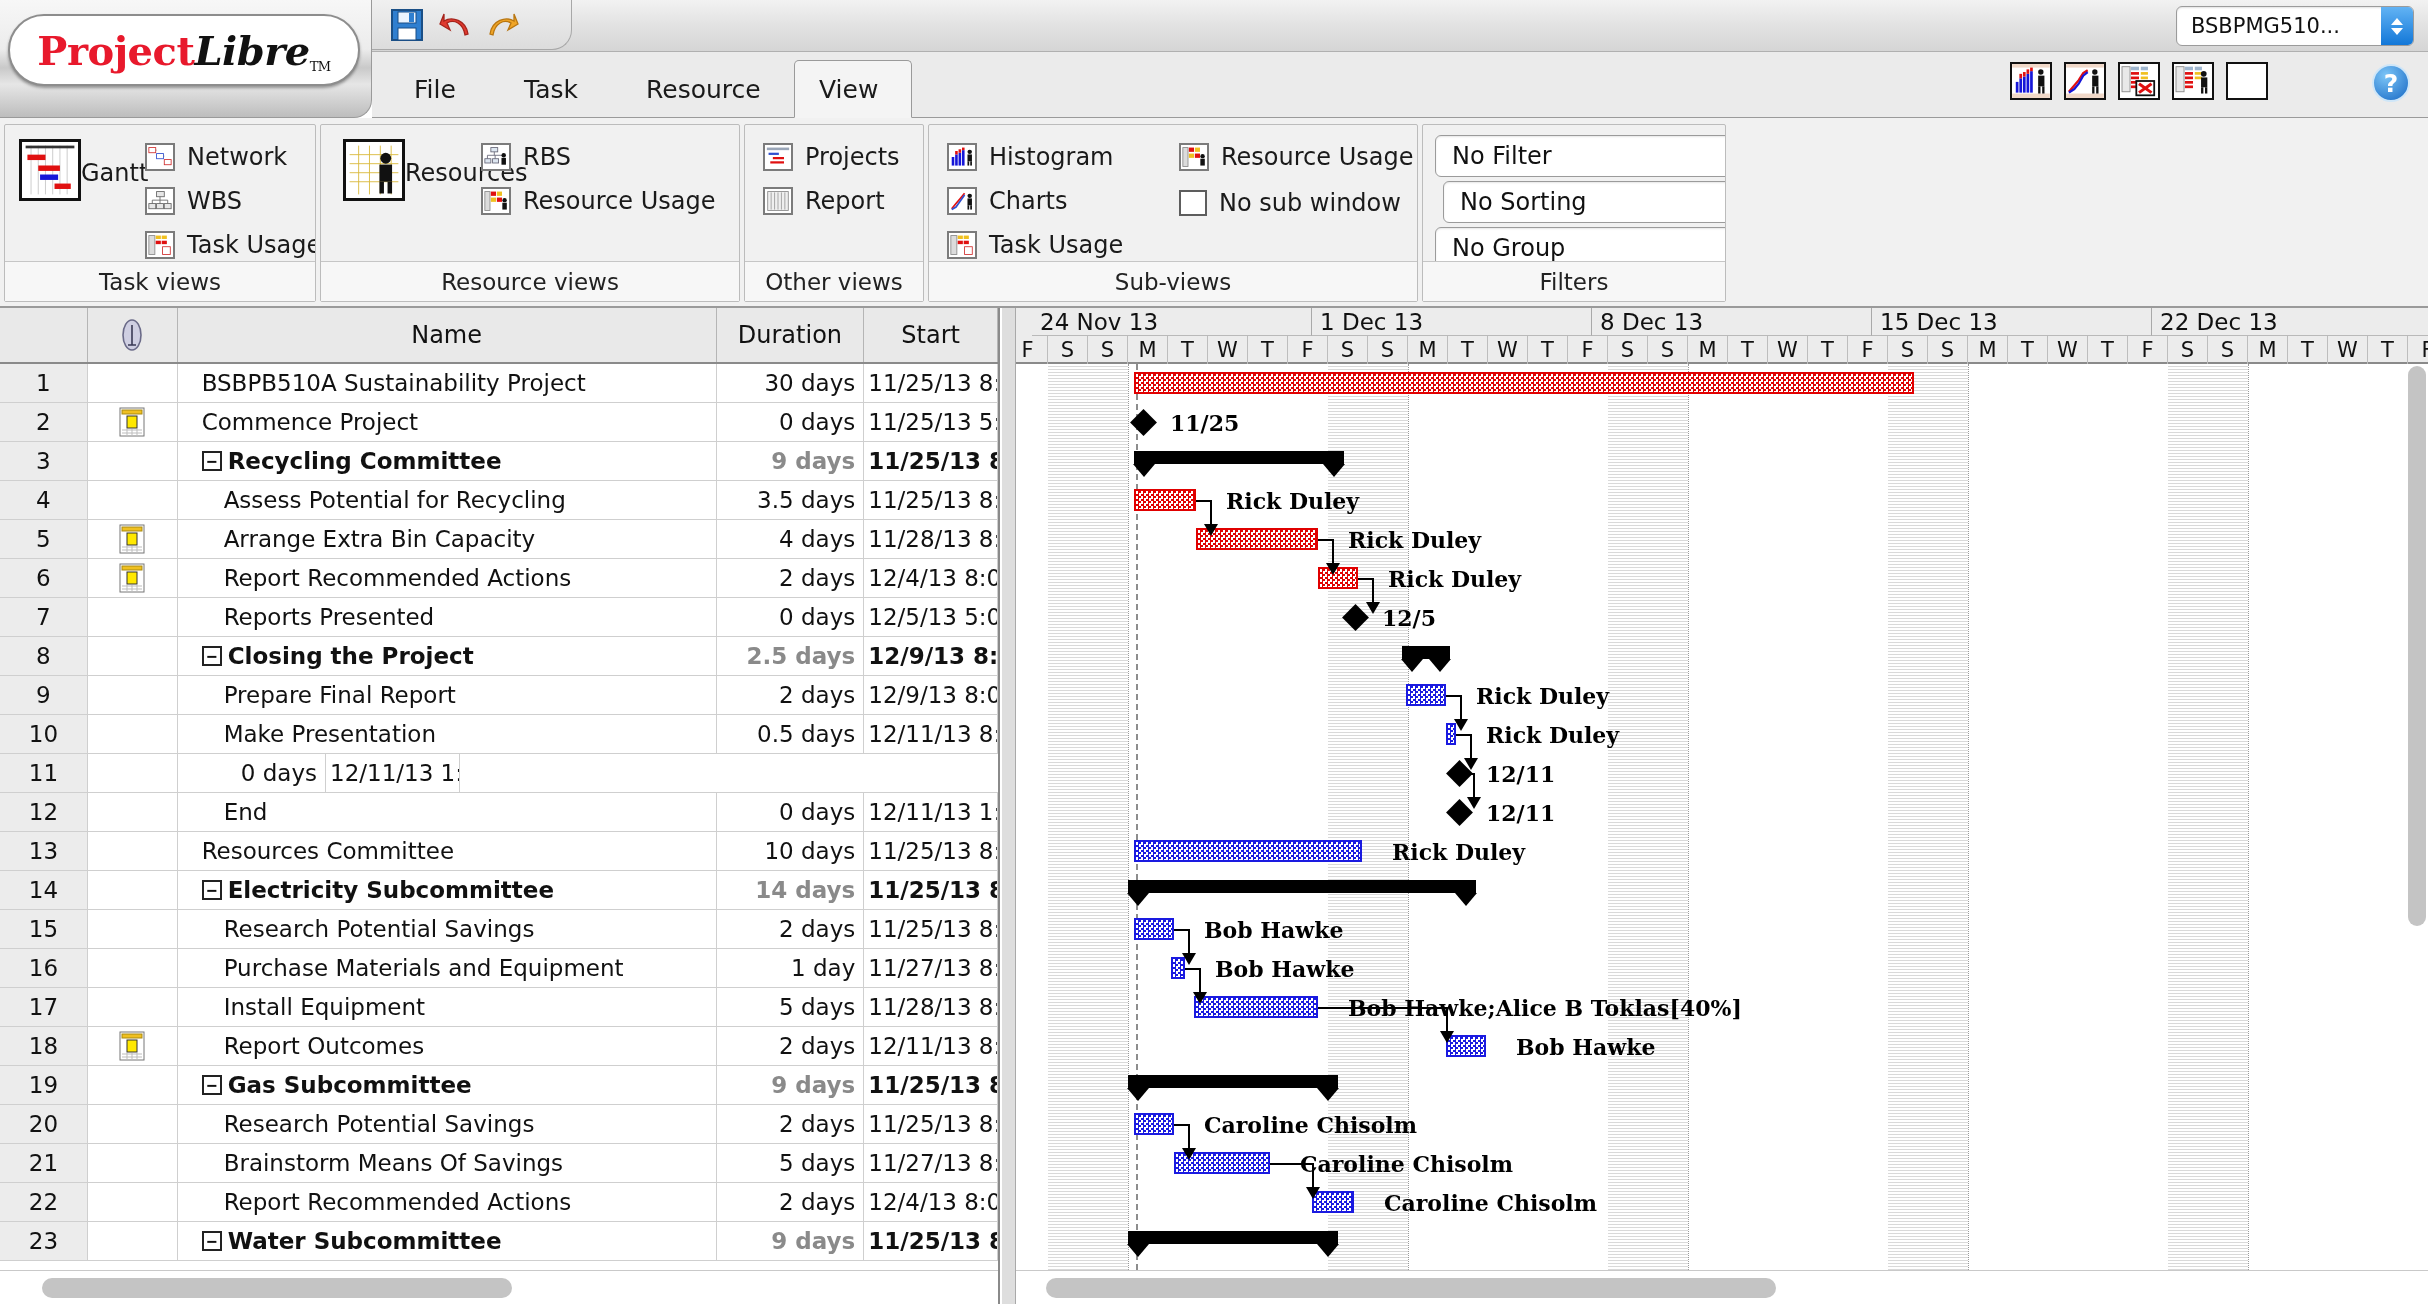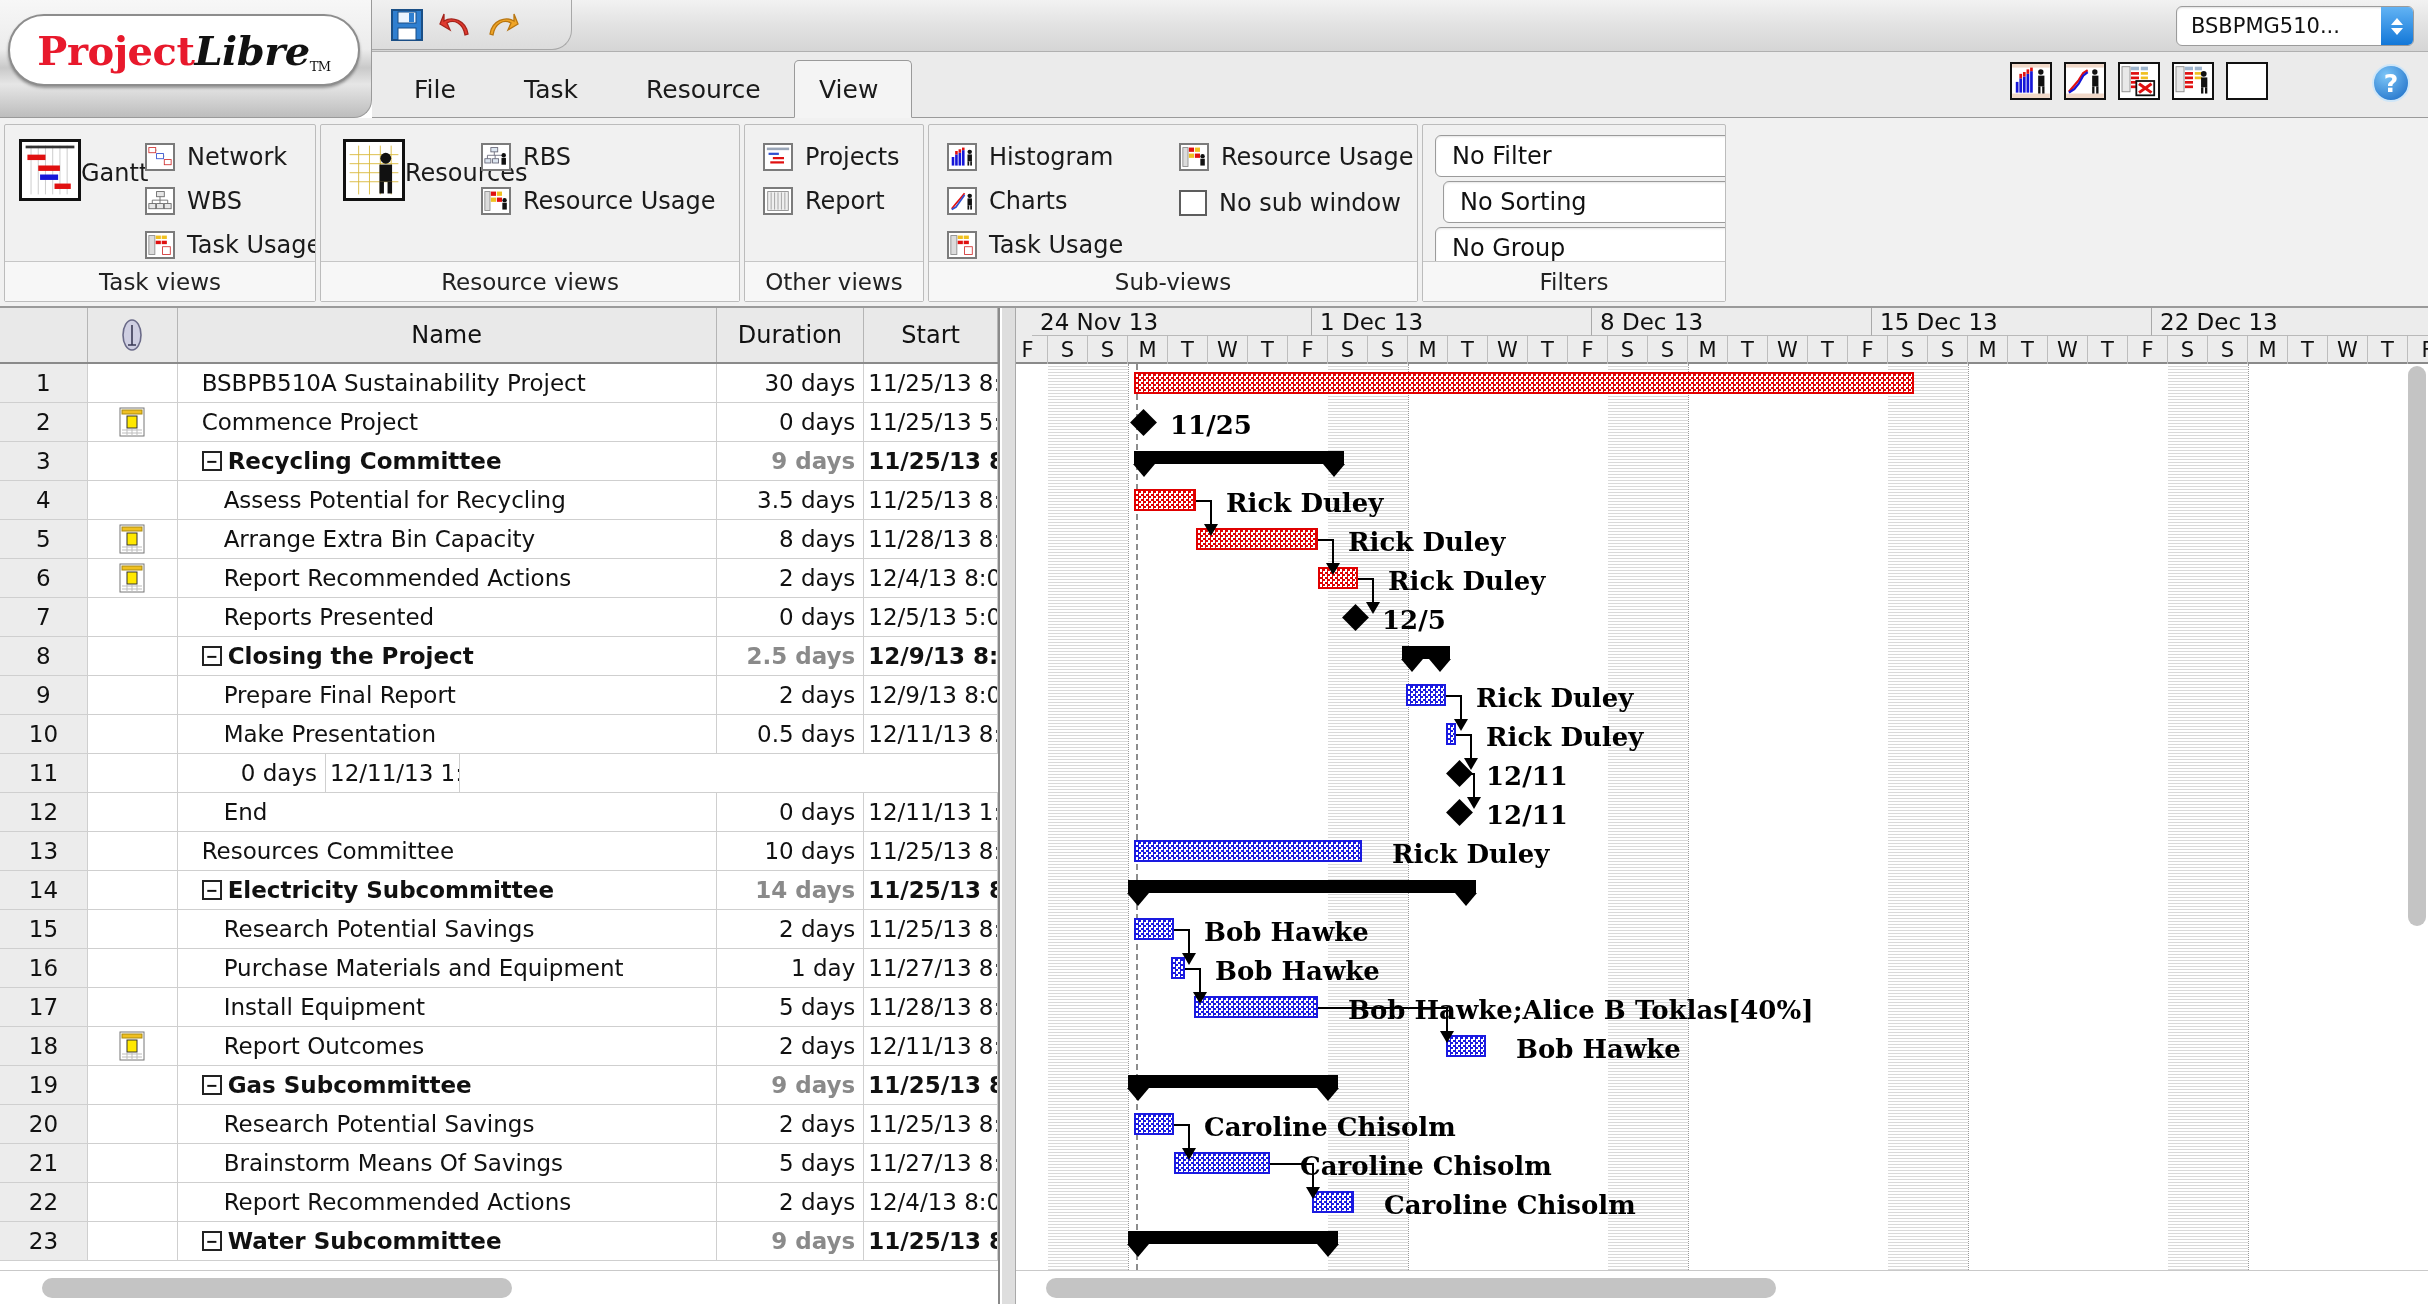--- a/index.html
+++ b/index.html
@@ -193,21 +193,21 @@
   .sumbar::before, .sumbar::after {
     content:""; position:absolute; top: 13px; width:0; height:0;
     border-left: 11px solid transparent; border-right: 11px solid transparent;
     border-top: 13px solid #000;
   }
   .sumbar::before { left: -1px; }
   .sumbar::after { right: -1px; }
   .milestone { position:absolute; width: 19px; height: 19px; background:#000; transform: rotate(45deg); }
   .glabel-txt {
     position:absolute; font-family:"DejaVu Serif", serif; font-weight: bold;
-    font-size: 26px; color:#000; white-space:nowrap;
+    font-size: 22px; color:#000; white-space:nowrap;
   }
   .link { position:absolute; background:#000; }
   .arrow {
     position:absolute; width:0; height:0;
     border-left: 7px solid transparent; border-right: 7px solid transparent;
     border-top: 12px solid #000;
   }
   .gvscroll {
     position:absolute; right: 2px; top: 58px; width: 18px; height: 560px;
     background:#c4c4c4; border-radius: 9px;
@@ -616,21 +616,21 @@
             <g stroke="#bdbdbd">
               <path d="M3 23 H23 M3 26 H23 M8 22 V29 M13 22 V29 M18 22 V29"></path>
             </g>
           </svg>
         </div>
         <div class="cell c2">
           <div class="nm" style="padding-left:46px">
             <span>Arrange Extra Bin Capacity</span>
           </div>
         </div>
-        <div class="cell c3">8 days</div>
+        <div class="cell c3">4 days</div>
         <div class="cell c4">11/28/13 8:0</div>
       </div>
       <div class="row">
         <div class="cell c0">6</div>
         <div class="cell c1">
           <svg class="noteicon" viewBox="0 0 26 30">
             <rect x="1" y="1" width="24" height="28" fill="#fff" stroke="#777"></rect>
             <rect x="3" y="3" width="20" height="4" fill="#f0c020" stroke="#a98a10"></rect>
             <rect x="8" y="9" width="10" height="12" fill="#ffe800" stroke="#333"></rect>
             <g stroke="#bdbdbd">

